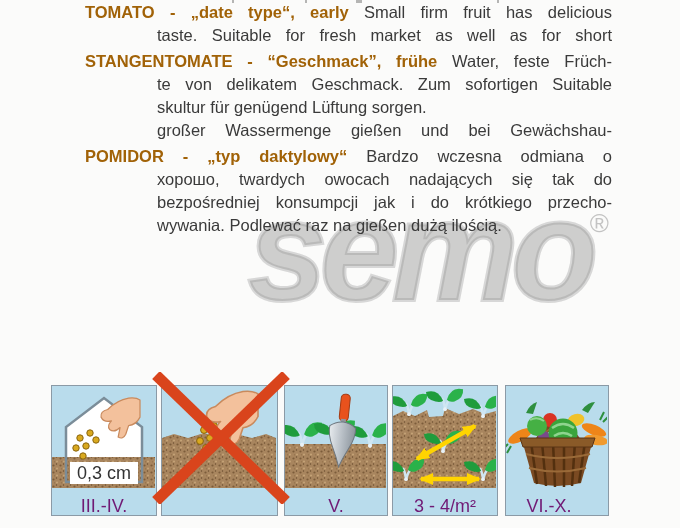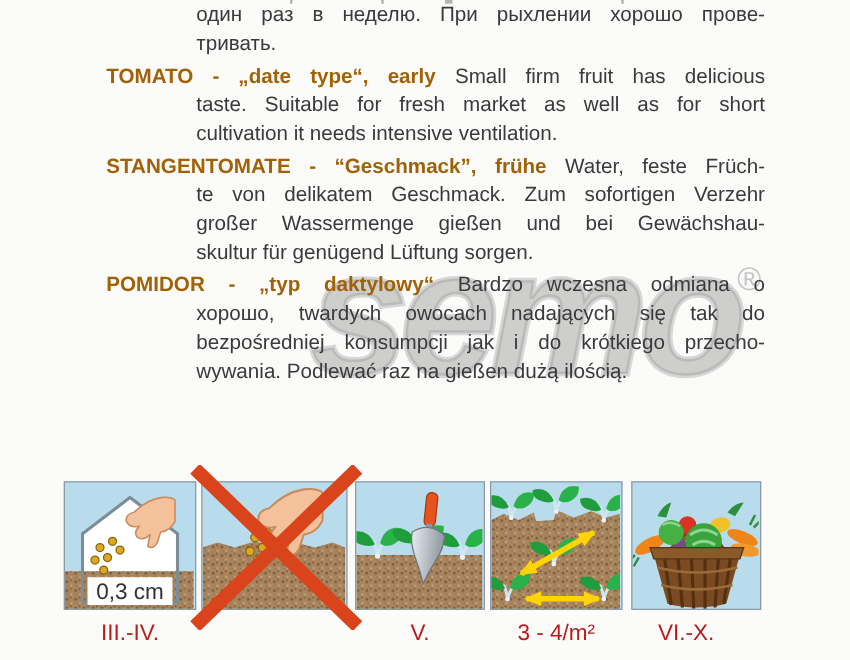--- a/index.html
+++ b/index.html
@@ -21,33 +21,33 @@
   
   .textcol{position:absolute;left:157px;top:1px;width:455px;z-index:1;}
   .para{margin:0 0 3px 0;}
   .line{height:23px;line-height:23px;font-size:16.5px;overflow:hidden;
         text-align:justify;text-align-last:justify;}
   .line.last{text-align-last:left;}
   .fl{margin-left:-72px;}
   .hd{font-weight:700;color:#a16207;}
 
   
-  .pict{position:absolute;top:385px;height:103px;background:#b9dcec;
+  .pict{position:absolute;top:385px;height:131px;background:#b9dcec;
         border:1.5px solid #8b9aa6;box-sizing:border-box;overflow:hidden;z-index:1;padding-left:24px;}
   .pict svg{position:absolute;left:0;top:0;}
   #pict1{left:51px;width:106px;}
   #pict2{left:161px;width:117px;}
   #pict3{left:284px;width:104px;}
   #pict4{left:392px;width:106px;}
   #pict5{left:505px;width:104px;}
   .depth{position:absolute;left:18px;top:76px;width:68px;height:22px;z-index:3;
          background:#ffffff;text-align:center;line-height:22px;font-size:18px;color:#333;}
   .redx{position:absolute;left:148px;top:372px;width:146px;height:132px;z-index:2;}
   .plabel{position:absolute;top:494px;width:130px;height:24px;line-height:24px;
-          text-align:center;font-size:18px;color:#b91c1c;z-index:1;}
+          text-align:center;font-size:18px;color:#701a75;z-index:1;}
   #plabel1{left:39px;} #plabel3{left:271px;} #plabel4{left:380px;} #plabel5{left:484px;}
 </style>
 </head>
 <body>
 
 <svg width="0" height="0" style="position:absolute" aria-hidden="true">
   <defs>
     <pattern id="soilpat" width="7" height="7" patternUnits="userSpaceOnUse">
       <rect width="7" height="7" fill="#a8855e"></rect>
       <circle cx="1.5" cy="2.5" r="1.1" fill="#7c5c3a"></circle>
@@ -77,36 +77,31 @@
 
 <div class="remnant" style="left:232px;width:2px"></div>
 <div class="remnant" style="left:305px;width:2px"></div>
 <div class="remnant" style="left:356px;width:6px"></div>
 <div class="remnant" style="left:497px;width:2px"></div>
 
 <div class="watermark"><span>semo</span><span class="reg">®</span></div>
 
 <div class="textcol">
 
-  <div class="para">
-    <div class="line">один раз в неделю. При рыхлении хорошо прове-</div>
-    <div class="line last">тривать.</div>
-  </div>
 
   <div class="para">
     <div class="line fl"><span class="hd">TOMATO - „date type“, early</span><span> Small firm fruit has delicious</span></div>
     <div class="line">taste. Suitable for fresh market as well as for short</div>
-    <div class="line last">cultivation it needs intensive ventilation.</div>
   </div>
 
   <div class="para">
     <div class="line fl"><span class="hd">STANGENTOMATE - “Geschmack”, frühe</span><span> Water, feste Früch-</span></div>
-    <div class="line">te von delikatem Geschmack. Zum sofortigen Verzehr</div>
+    <div class="line">te von delikatem Geschmack. Zum sofortigen Suitable</div>
+    <div class="line last">skultur für genügend Lüftung sorgen.</div>
     <div class="line">großer Wassermenge gießen und bei Gewächshau-</div>
-    <div class="line last">skultur für genügend Lüftung sorgen.</div>
   </div>
 
   <div class="para">
     <div class="line fl"><span class="hd">POMIDOR - „typ daktylowy“</span><span> Bardzo wczesna odmiana o</span></div>
     <div class="line">хорошо, twardych owocach nadających się tak do</div>
     <div class="line">bezpośredniej konsumpcji jak i do krótkiego przecho-</div>
     <div class="line last">wywania. Podlewać raz na gießen dużą ilością.</div>
   </div>
 
 </div>

